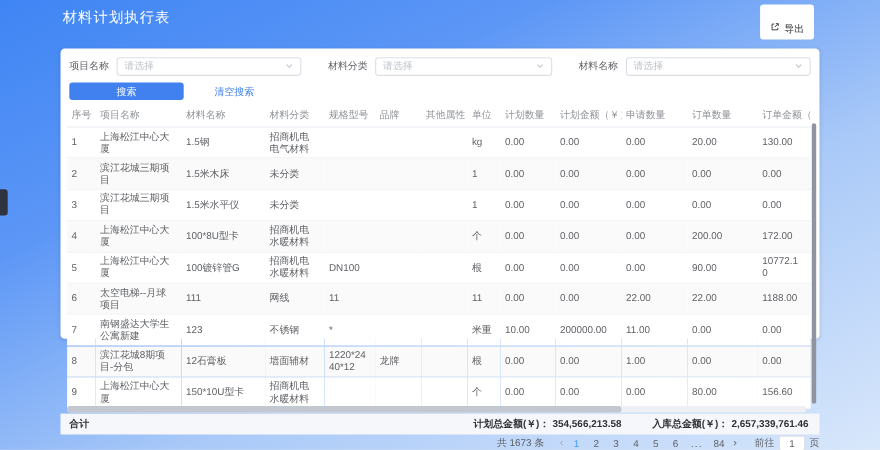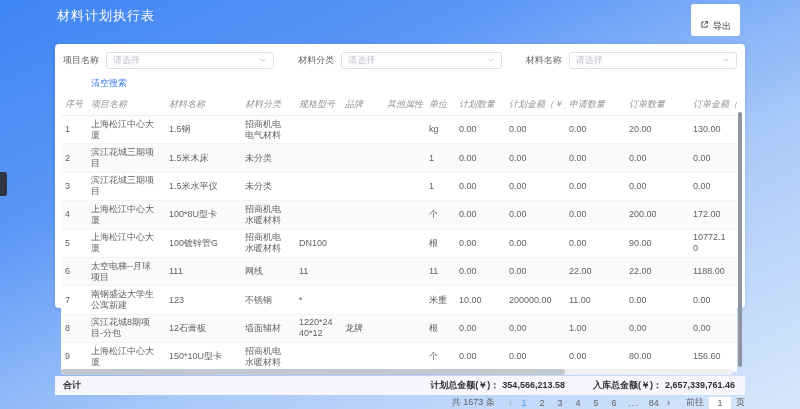--- a/index.html
+++ b/index.html
@@ -43,21 +43,21 @@
     width:104px; height:16px; background:#4080ef; color:#fff; border:none; border-radius:3px;
     font-size:9px; cursor:pointer; font-family:inherit;
   }
   .clear-link { font-size:9px; color:#4080ef; margin-left:28px; text-decoration:none; cursor:pointer; }
   
   .tablewrap { position:absolute; left:6px; top:50px; width:678px; }
   table.grid { border-collapse:collapse; table-layout:fixed; width:676px; }
   table.grid th {
     font-size:9px; color:#909399; font-weight:normal; text-align:left;
     padding:4px 4px 4px 4px; height:17px; white-space:nowrap; overflow:hidden;
-    border-bottom:1px solid #ebeef5; background:#fff;font-style:italic;
+    border-bottom:1px solid #ebeef5; background:#fff;
   }
   table.grid td {
     font-size:9px; color:#606266; text-align:left; vertical-align:middle;
     padding:2px 8px 2px 4px; height:28.4px; line-height:11px;
     border-bottom:1px solid #f2f3f5; word-break:break-all; overflow:hidden;
   }
   table.grid tbody tr:nth-child(even) td { background:#fafafa; }
   table.grid tbody tr:nth-child(odd) td { background:#fff; }
   .vscroll { position:absolute; right:3px; top:68px; width:4px; height:255px; background:#8f949e; border-radius:2px; cursor:pointer; }
   .hscroll { position:absolute; left:6px; top:325px; width:672px; height:6px; background:#eef0f3; border-radius:3px; cursor:pointer; }
@@ -134,20 +134,21 @@
       <span class="ph">请选择</span>
       <span class="chev">
         <svg width="8" height="8" viewBox="0 0 10 10" fill="none">
             <path d="M2 3.5l3 3 3-3" stroke="#c0c4cc" stroke-width="1.2"></path>
           </svg>
       </span>
     </div>
   </div>
 
   <div class="actionrow">
+    <button class="search-btn">搜索</button>
     <a class="clear-link">清空搜索</a>
   </div>
 
   <div class="tablewrap">
     <table class="grid" id="grid">
         <colgroup>
           <col style="width: 26px;">
           <col style="width: 78px;">
           <col style="width: 76px;">
           <col style="width: 54px;">

